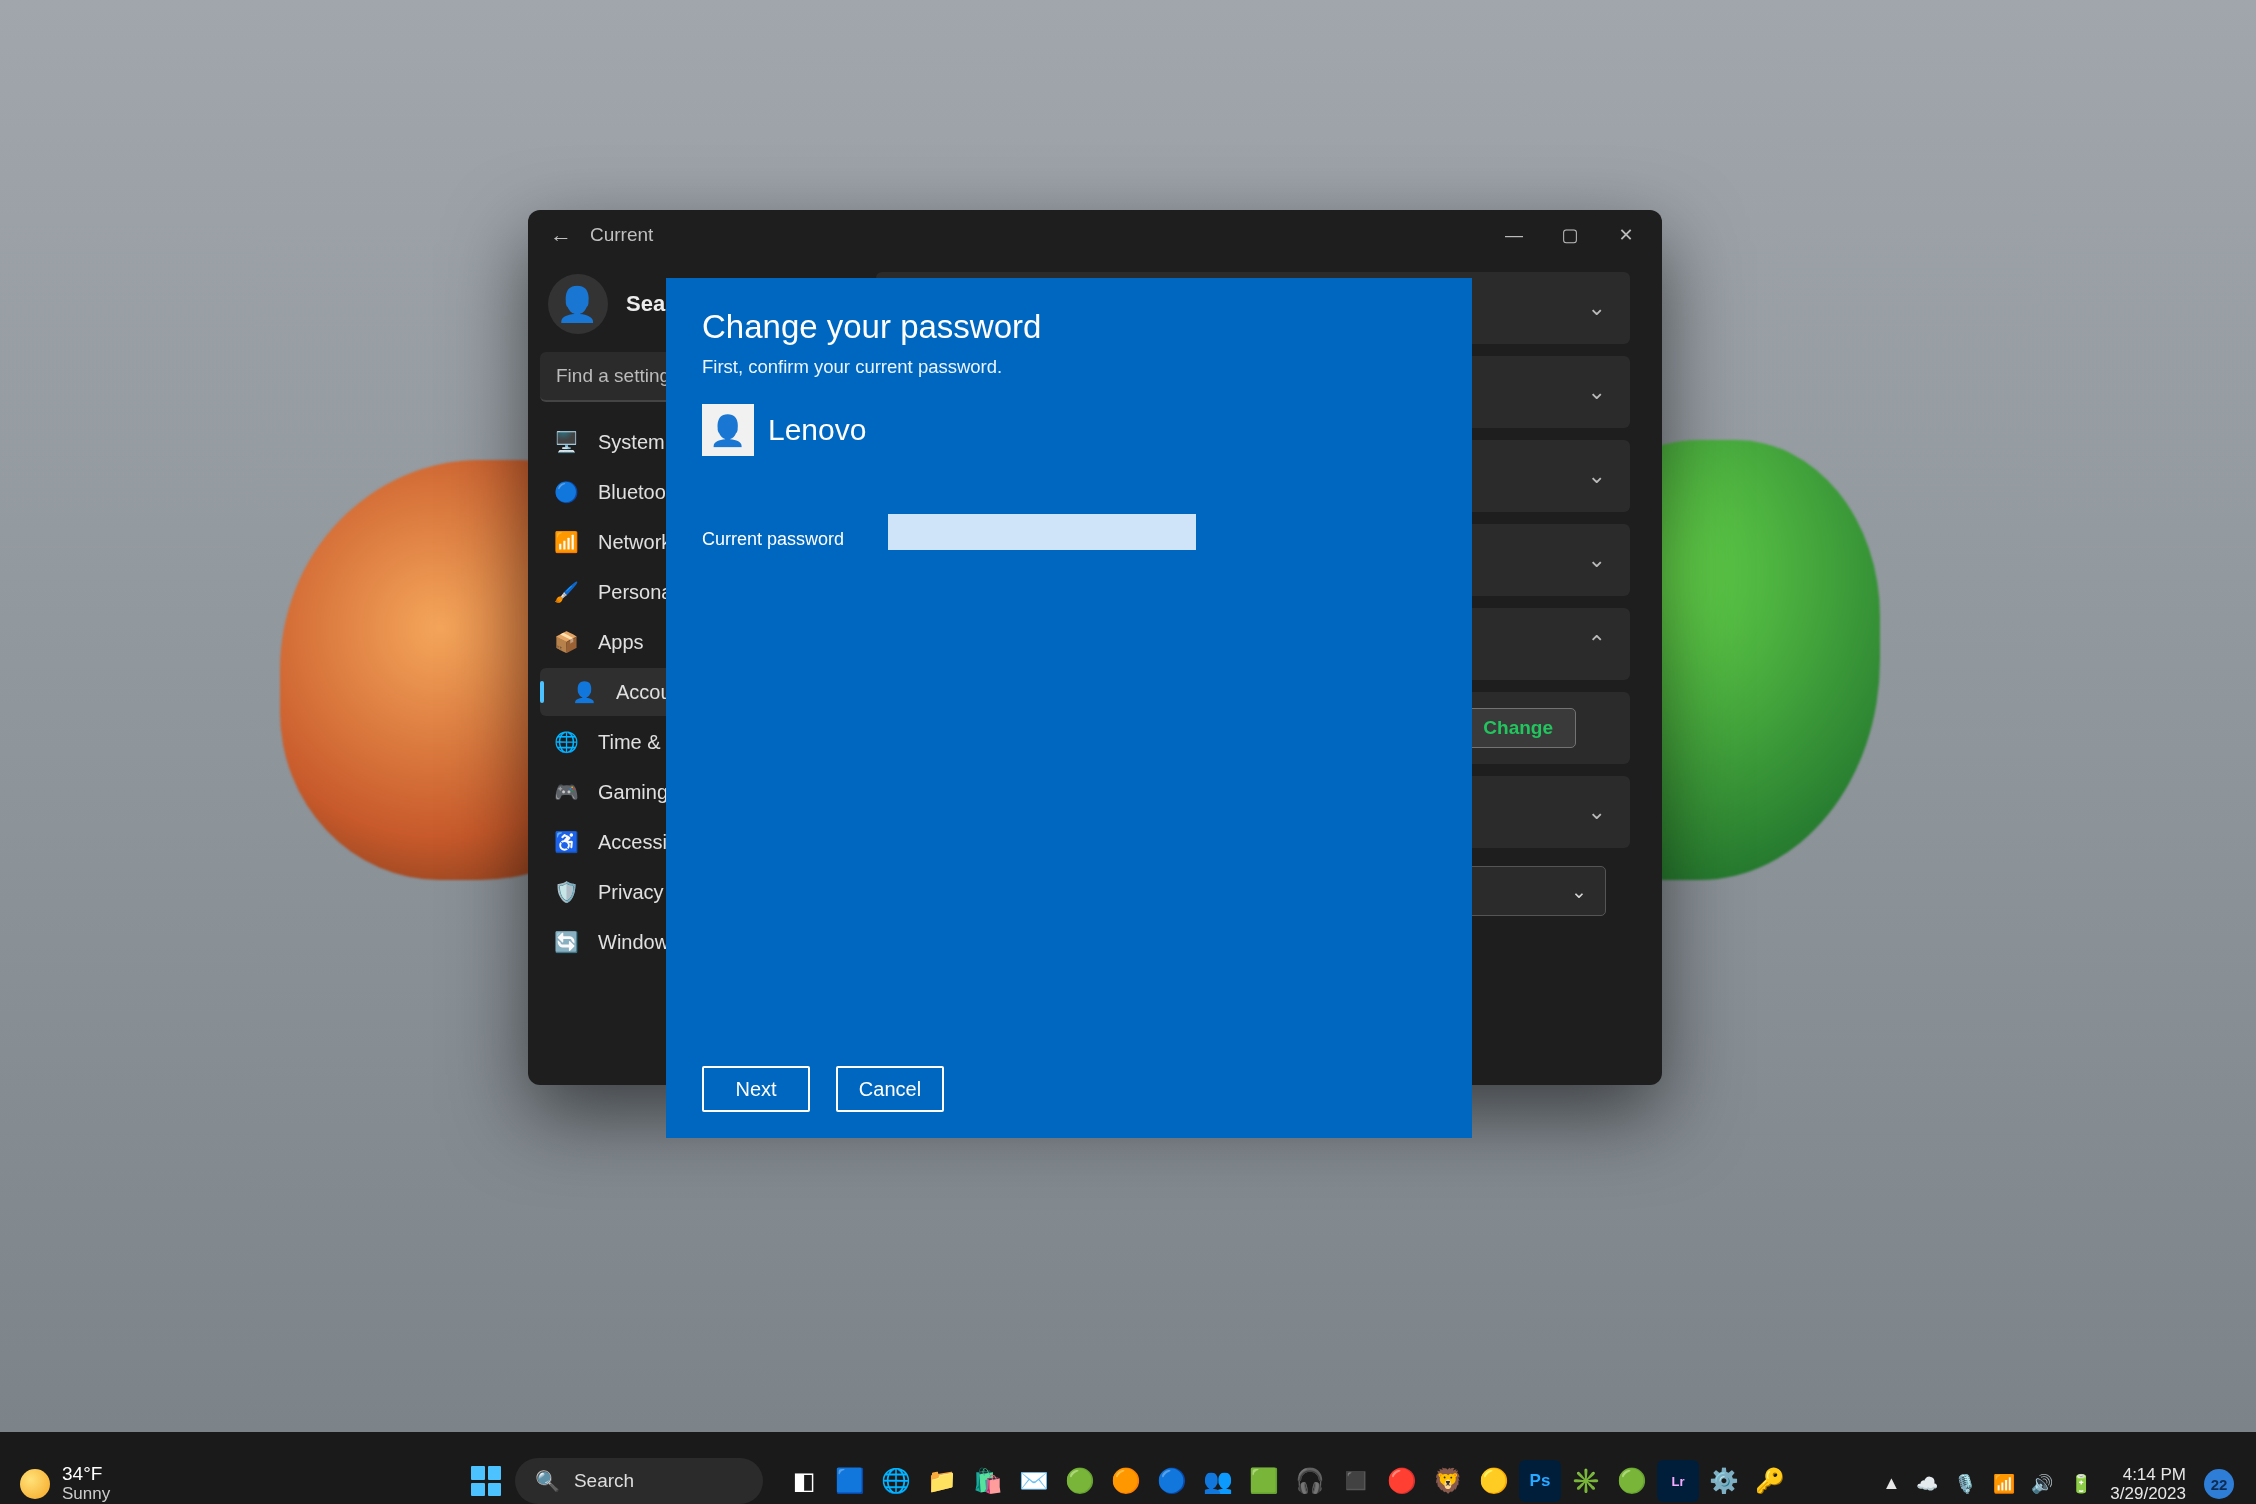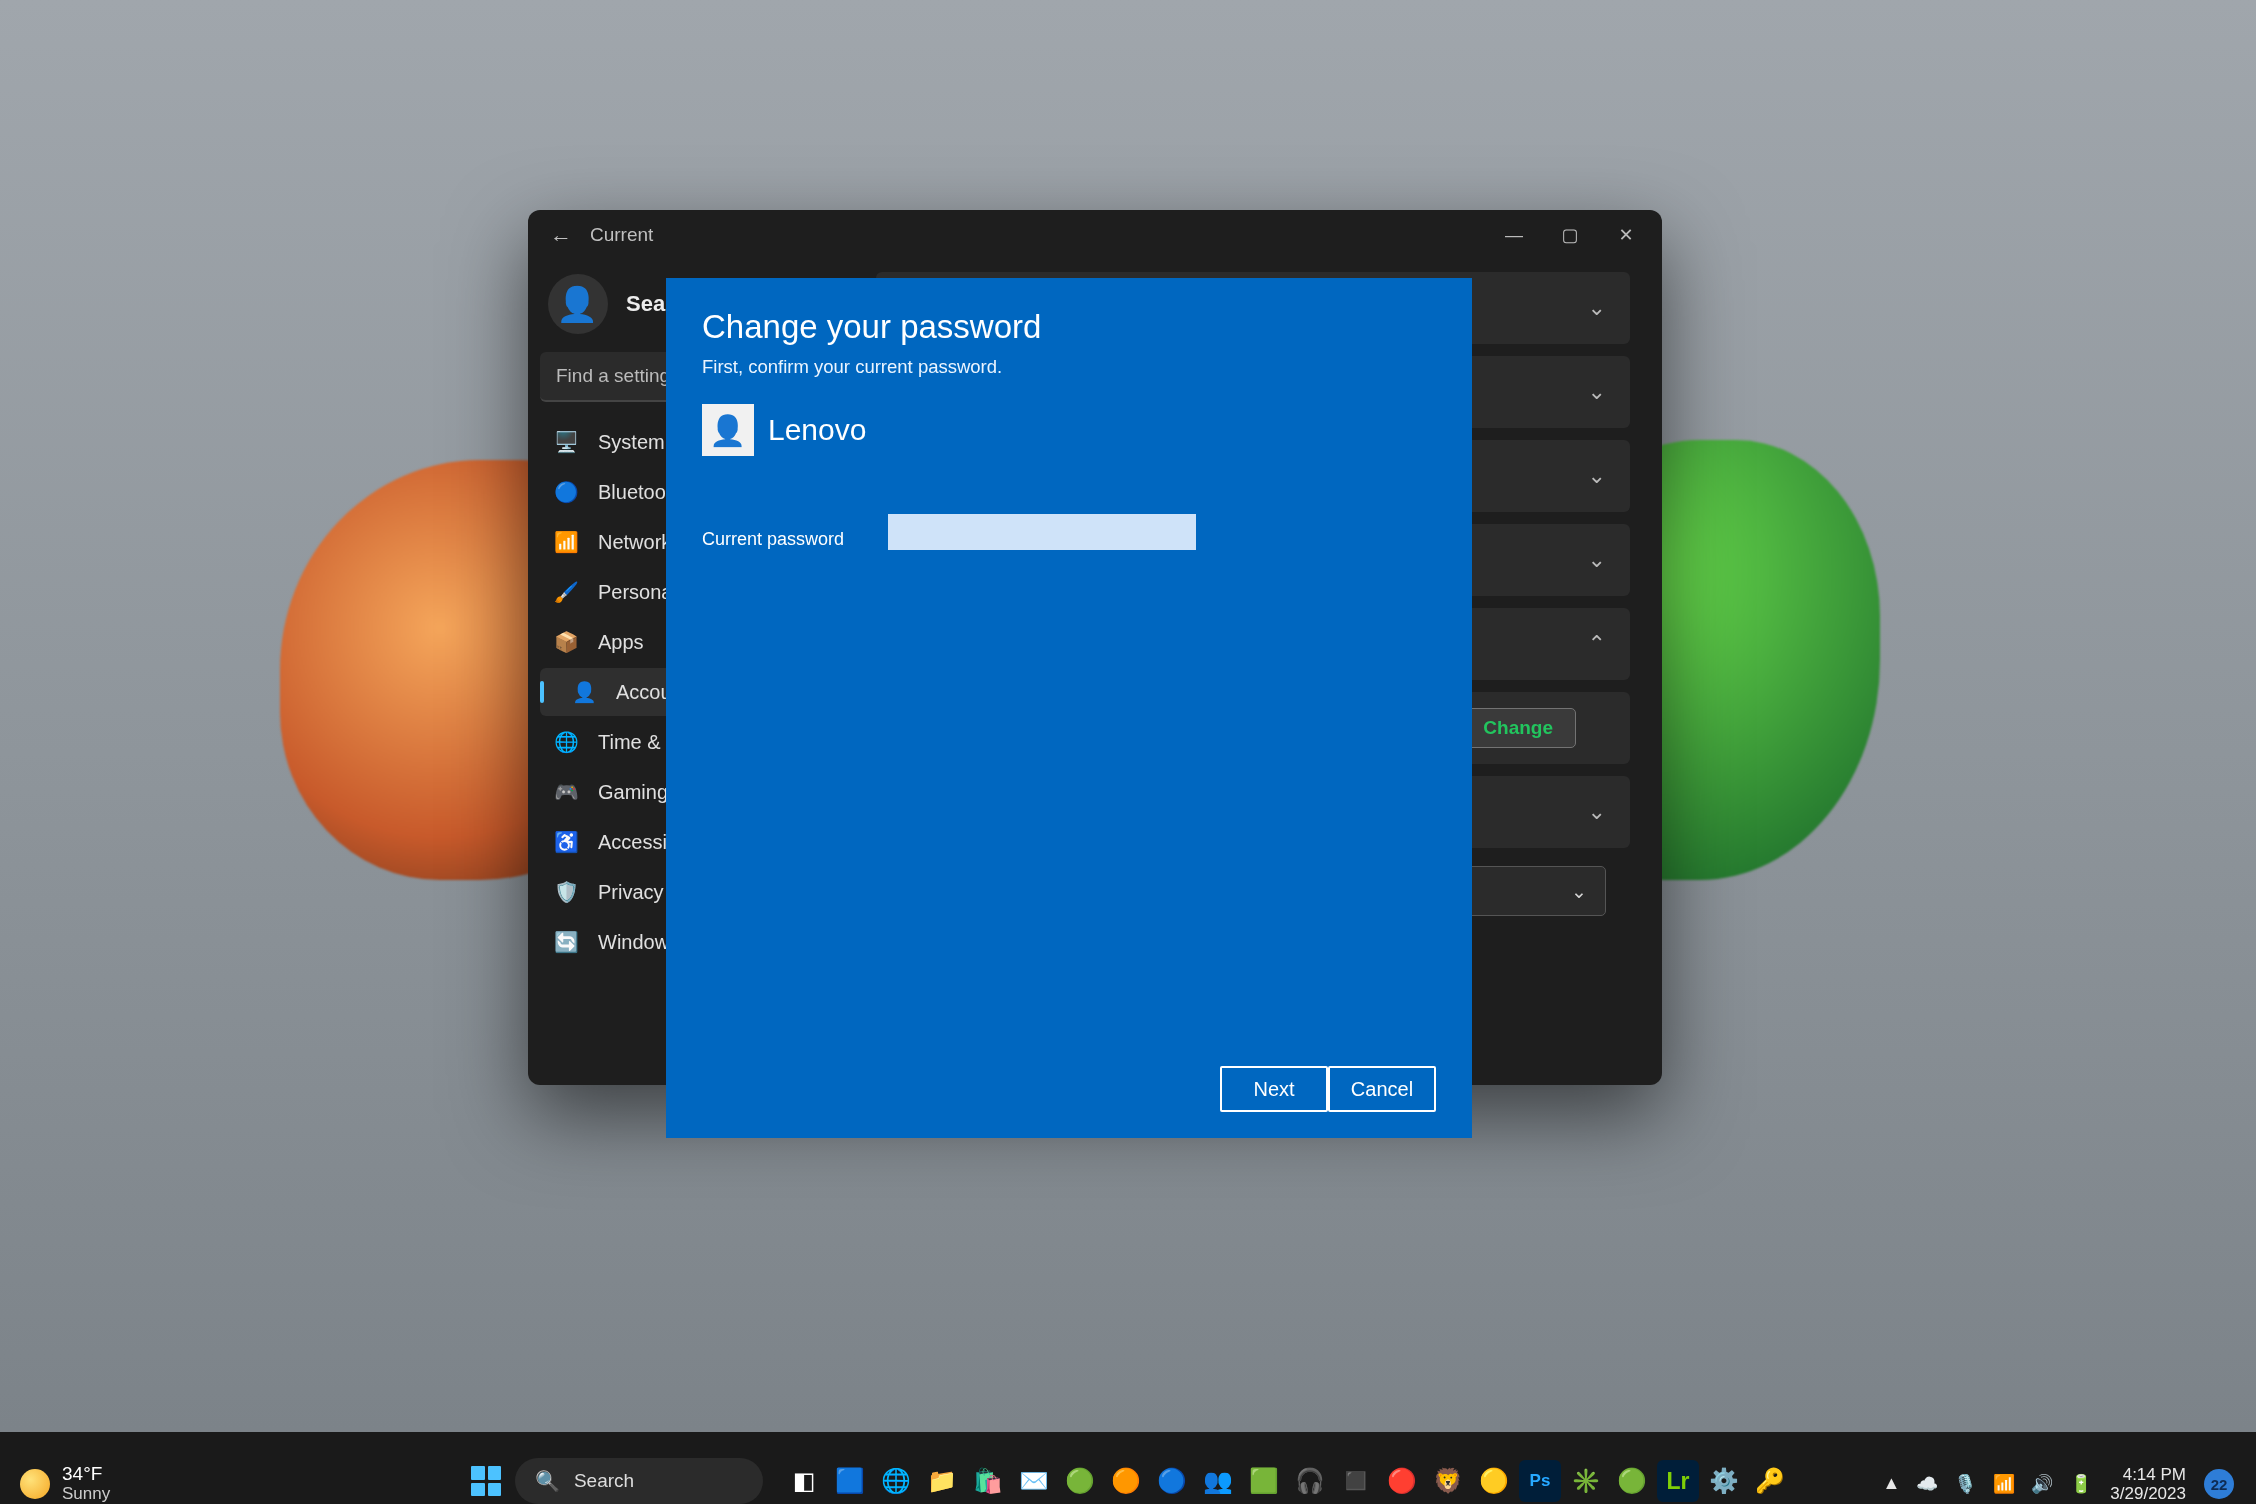--- a/index.html
+++ b/index.html
@@ -90,21 +90,21 @@
   .modal h1 { font-size:33px; font-weight:400; margin-bottom:10px; }
   .modal p { font-size:18.5px; color:#ebf5ff; }
   .modal .acct { display:flex; align-items:center; gap:14px; margin-top:26px; }
   .modal .acct-av { width:52px; height:52px; background:#f1f1f1; display:flex; align-items:center; justify-content:center; color:#555; font-size:30px; }
   .modal .acct-name { font-size:30px; font-weight:300; }
   .modal .field-row { display:flex; align-items:flex-end; gap:26px; margin-top:58px; }
   .modal .field-label { font-size:18px; min-width:160px; }
   .modal input[type="password"] {
     width:308px; height:36px; background:#cfe3f9; border:none; font-size:18px; padding:0 10px;
   }
-  .modal .buttons { margin-top:auto; display:flex; justify-content:flex-end; }
+  .modal .buttons { margin-top:auto; display:flex; gap:26px; }
   .modal .btn { border:2px solid #fff; background:transparent; color:#fff; font-size:20px; height:46px; border-radius:2px; }
   .modal .btn.next { width:108px; }
   .modal .btn.cancel { width:108px; }
 
   
   .taskbar {
     position:absolute; left:0; bottom:0; width:100%; height:72px;
     background:#1a1a1a;
     display:flex; align-items:flex-end;
     color:#fff; font-size:18px;
@@ -286,21 +286,21 @@
         <div class="tb-ico ico-emoji">👥</div>
         <div class="tb-ico ico-emoji">🟩</div>
         <div class="tb-ico ico-emoji">🎧</div>
         <div class="tb-ico ico-emoji">◼️</div>
         <div class="tb-ico ico-emoji">🔴</div>
         <div class="tb-ico ico-emoji">🦁</div>
         <div class="tb-ico ico-emoji">🟡</div>
         <div class="tb-ico ico-emoji" style="background: rgb(0, 30, 54); color: rgb(49, 168, 255); font-size: 17px; font-weight: 600;">Ps</div>
         <div class="tb-ico ico-emoji">✳️</div>
         <div class="tb-ico ico-emoji">🟢</div>
-        <div class="tb-ico ico-emoji" style="background: rgb(0, 30, 54); color: #84cc16; font-size: 23px; font-weight: 600;">Lr</div>
+        <div class="tb-ico ico-emoji" style="background: rgb(0, 30, 54); color: #f0abfc; font-size: 13px; font-weight: 600;">Lr</div>
         <div class="tb-ico ico-emoji">⚙️</div>
         <div class="tb-ico ico-emoji">🔑</div>
       </div>
   </div>
 
   <div class="systray">
     <div id="trayIcons" style="display:flex; gap:16px;">
         <span>▲</span>
         <span>☁️</span>
         <span>🎙️</span>

